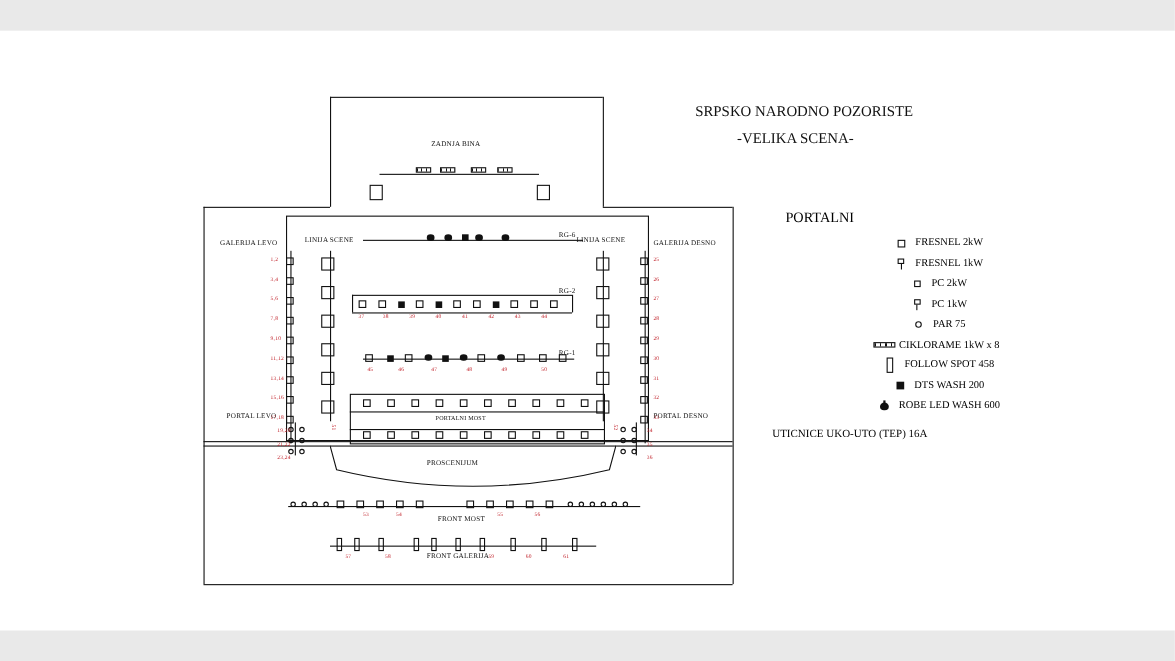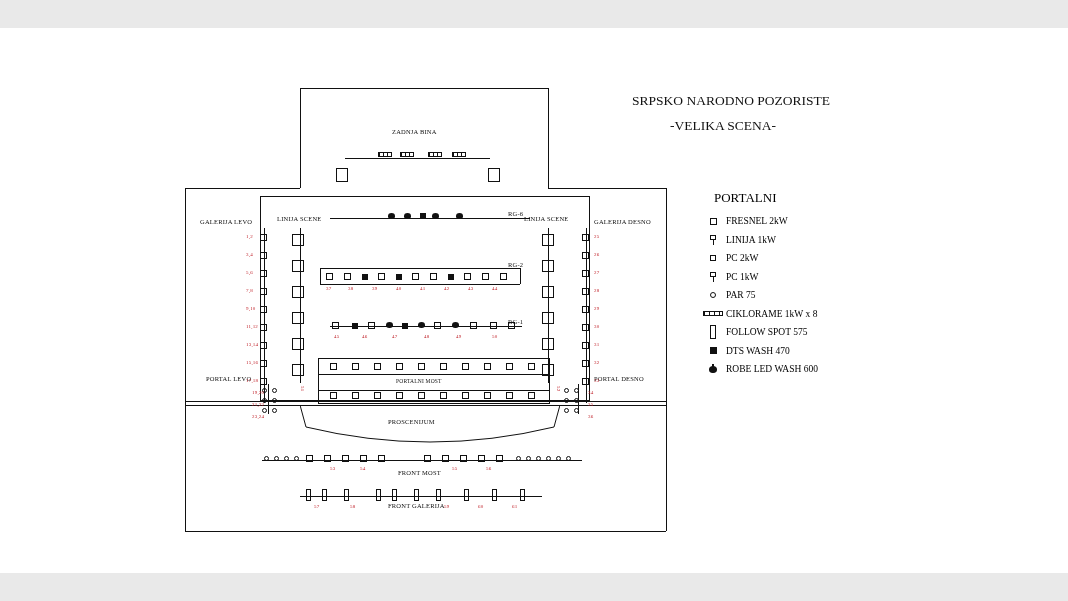--- a/index.html
+++ b/index.html
@@ -93,20 +93,21 @@
   }
   .legend-title {
     font-size: 13px;
     margin-left: 14px;
     margin-bottom: 6px;
   }
   .legend-row {
     display: flex;
     align-items: center;
     height: 18.5px;
+    justify-content: center;
   }
   .legend-sym {
     width: 26px;
     min-width: 26px;
     display: flex;
     align-items: center;
     justify-content: center;
     height: 14px;
   }
   .legend-text {
@@ -177,21 +178,21 @@
       <div class="legend-row">
         <span class="legend-sym">
             <span class="s-sq-open"></span>
           </span>
         <span class="legend-text">FRESNEL 2kW</span>
       </div>
       <div class="legend-row">
         <span class="legend-sym">
             <span class="s-pin"></span>
           </span>
-        <span class="legend-text">LINIJA 1kW</span>
+        <span class="legend-text">FRESNEL 1kW</span>
       </div>
       <div class="legend-row">
         <span class="legend-sym">
             <span class="s-sq-open small"></span>
           </span>
         <span class="legend-text">PC 2kW</span>
       </div>
       <div class="legend-row">
         <span class="legend-sym">
             <span class="s-pin"></span>
@@ -207,35 +208,36 @@
       <div class="legend-row">
         <span class="legend-sym">
             <span class="s-cyc3"></span>
           </span>
         <span class="legend-text">CIKLORAME 1kW x 8</span>
       </div>
       <div class="legend-row">
         <span class="legend-sym">
             <span class="s-follow"></span>
           </span>
-        <span class="legend-text">FOLLOW SPOT 575</span>
+        <span class="legend-text">FOLLOW SPOT 458</span>
       </div>
       <div class="legend-row">
         <span class="legend-sym">
             <span class="s-dts"></span>
           </span>
-        <span class="legend-text">DTS WASH 470</span>
+        <span class="legend-text">DTS WASH 200</span>
       </div>
       <div class="legend-row">
         <span class="legend-sym">
             <span class="s-robe"></span>
           </span>
         <span class="legend-text">ROBE LED WASH 600</span>
       </div>
 
+      <div class="legend-foot">UTICNICE UKO-UTO (TEP) 16A</div>
     </div>
 
     <div class="ln h" style="left:300px; top:60px; width:248px;"></div>
     <div class="ln v" style="left:300px; top:60px; height:100px;"></div>
     <div class="ln v" style="left:548px; top:60px; height:100px;"></div>
     <div class="ln h" style="left:185px; top:160px; width:115px;"></div>
     <div class="ln h" style="left:548px; top:160px; width:118px;"></div>
     <div class="ln v" style="left:185px; top:160px; height:343px;"></div>
     <div class="ln v" style="left:666px; top:160px; height:343px;"></div>
     <div class="ln h" style="left:185px; top:503px; width:481px;"></div>

